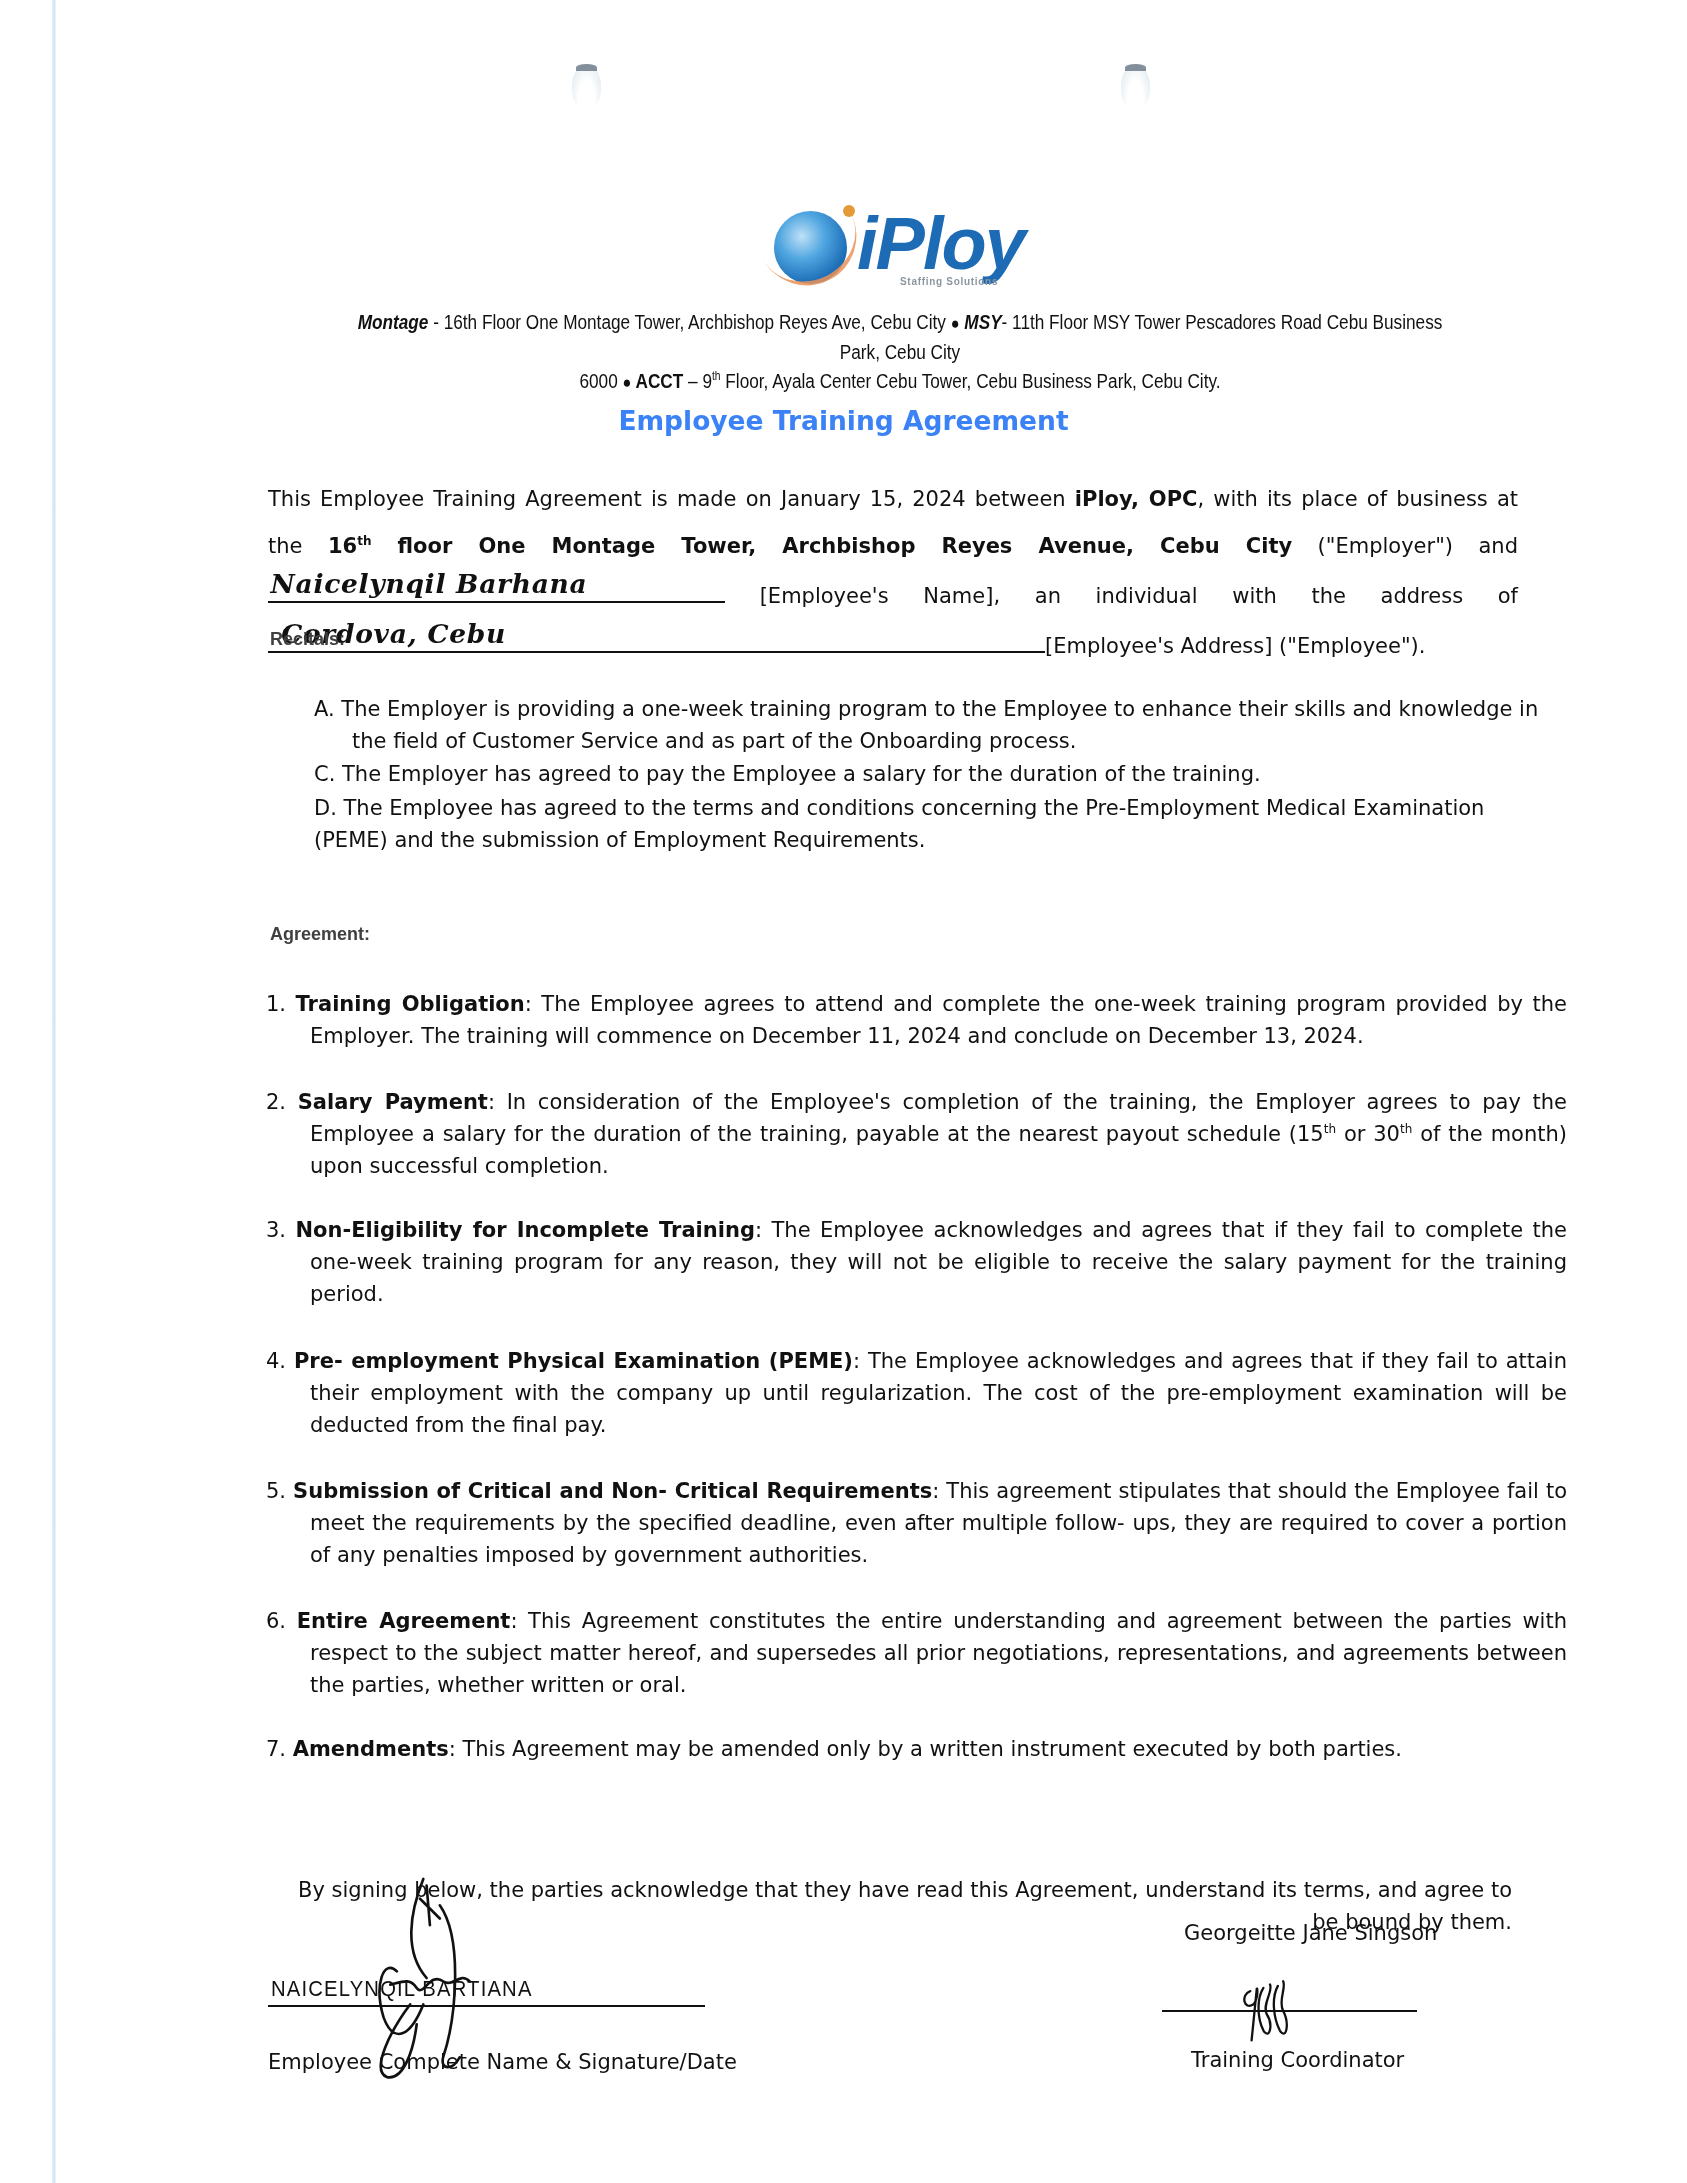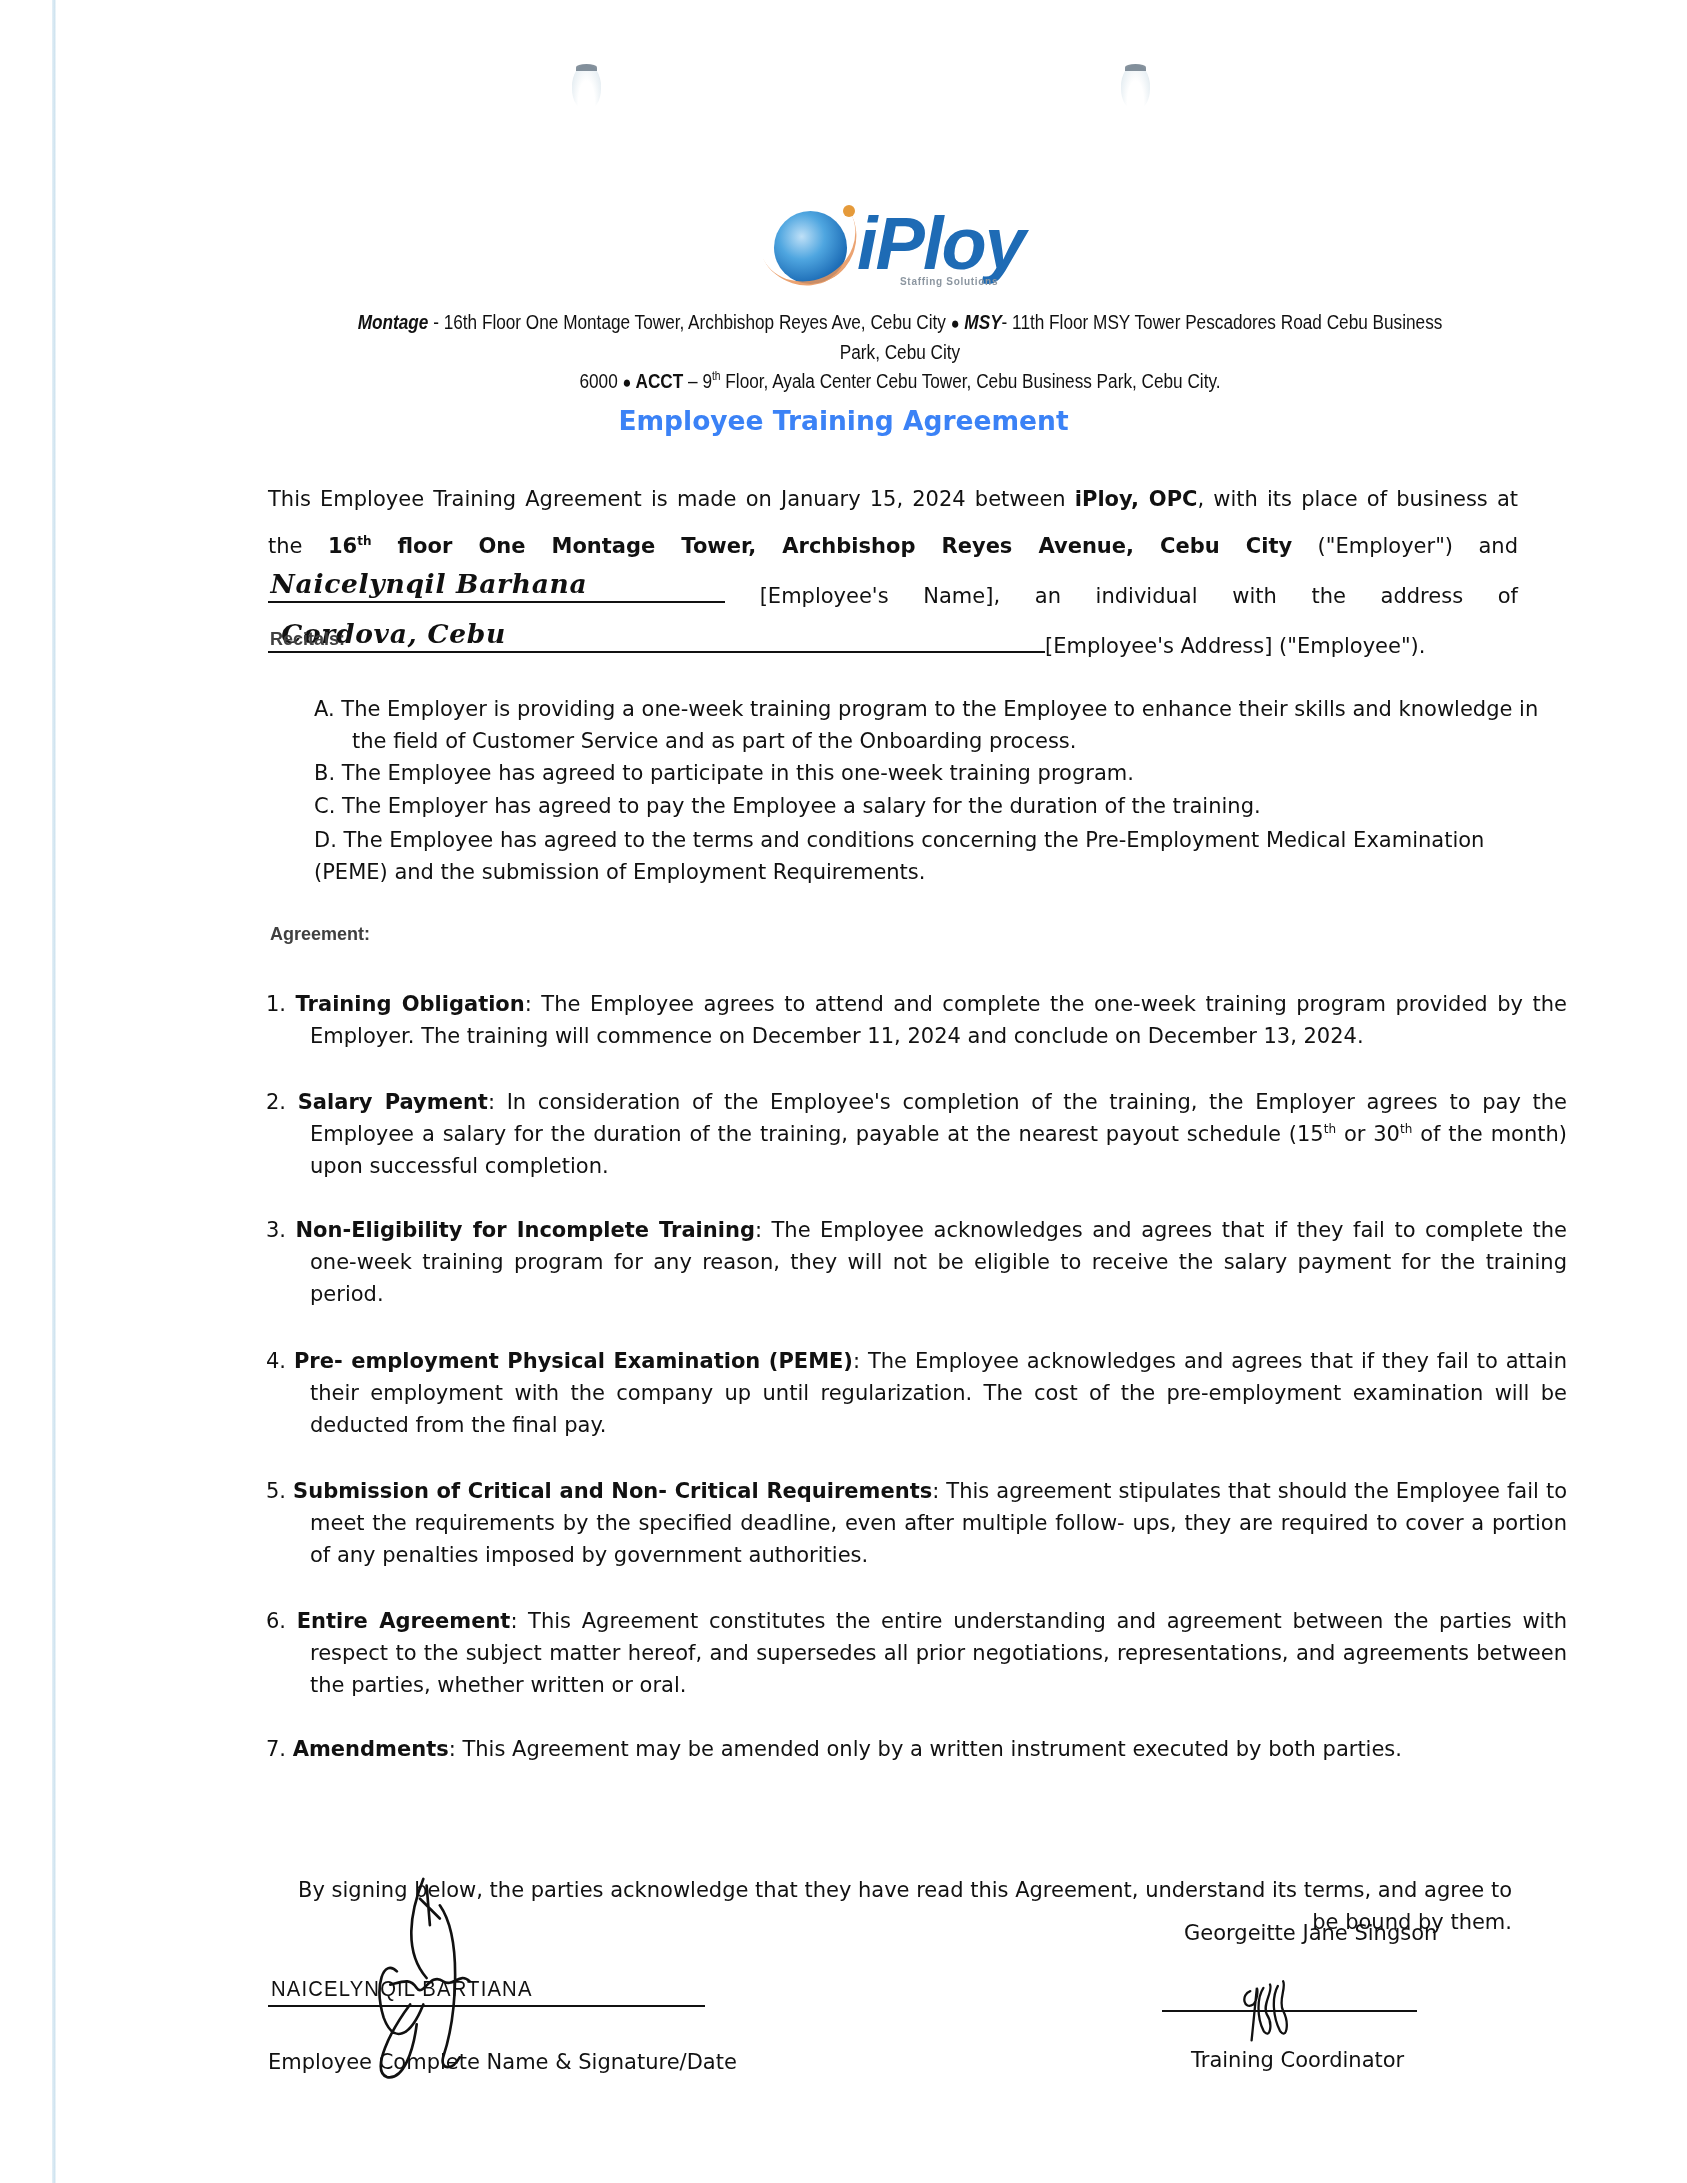--- a/index.html
+++ b/index.html
@@ -93,23 +93,20 @@
     <span class="line"><span class="fill" style="width:457px"><span class="handwrite">Naicelynqil Barhana</span></span><span> [Employee's Name], an individual with the address of</span></span>
     <span class="line last"><span class="fill" style="width:777px"><span class="handwrite" style="left:13.2px">Cordova, Cebu</span></span><span>[Employee's Address] ("Employee").</span></span>
   </div>
 
   <div class="heading h-recitals">Recitals:</div>
 
   <div class="recitals body-text">
     <div class="recital hang">
         <span class="txt" style="padding-left:38px;text-indent:-38px;">A. The Employer is providing a one-week training program to the Employee to enhance their skills and knowledge in the field of Customer Service and as part of the Onboarding process.</span>
       </div>
-    <div class="recital">
-        <span class="txt">B. The Employee has agreed to participate in this one-week training program.</span>
-      </div>
     <div class="recital" style="margin-top:1.3px">
         <span class="txt">C. The Employer has agreed to pay the Employee a salary for the duration of the training.</span>
       </div>
     <div class="recital" style="margin-top:1.3px;width:1224px">
         <span class="txt">D. The Employee has agreed to the terms and conditions concerning the Pre-Employment Medical Examination (PEME) and the submission of Employment Requirements.</span>
       </div>
   </div>
 
   <div class="heading h-agreement">Agreement:</div>
 

